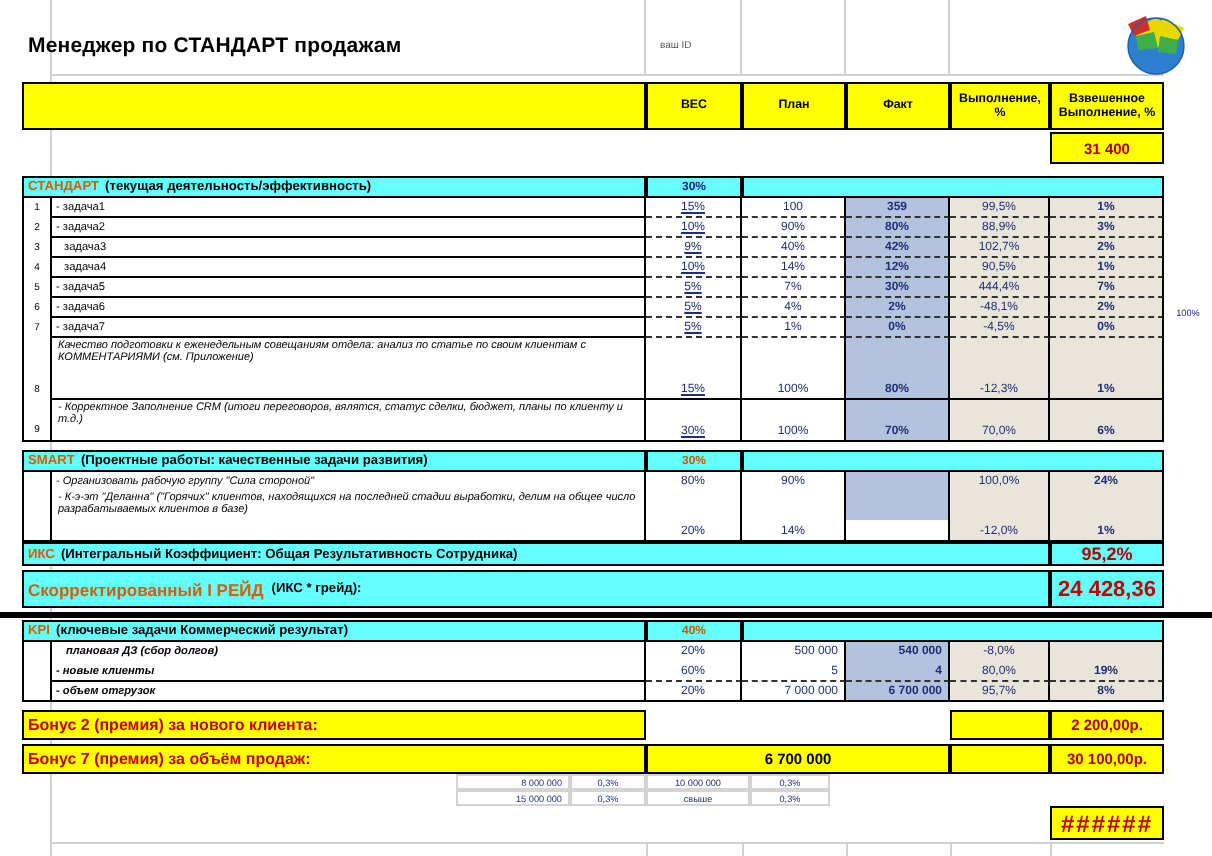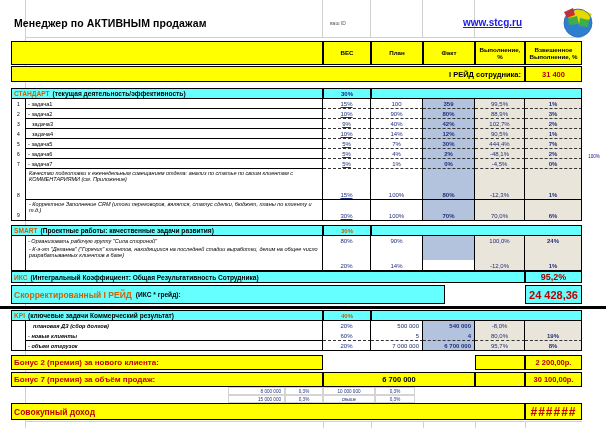--- a/index.html
+++ b/index.html
@@ -57,25 +57,24 @@
 
 <div class="sheet">
 
   <div class="cell glr" style="left:0;top:0;width:26px;height:428px;"></div>
   <div class="cell glr" style="left:26px;top:0;width:297px;height:38px;"></div>
   <div class="cell glr" style="left:323px;top:0;width:48px;height:38px;"></div>
   <div class="cell glr" style="left:371px;top:0;width:52px;height:38px;"></div>
   <div class="cell glr" style="left:423px;top:0;width:52px;height:38px;"></div>
   <div class="cell glb" style="left:26px;top:37px;width:556px;height:1px;"></div>
 
-  <div class="cell lft title" style="left:12px;top:12px;width:290px;height:22px;">Менеджер по АКТИВНЫМ продажам</div>
+  <div class="cell lft title" style="left:12px;top:12px;width:290px;height:22px;">Менеджер по СТАНДАРТ продажам</div>
 
   <div class="cell lft tiny" style="left:328px;top:17px;width:40px;height:12px;color:#555;">ваш ID</div>
 
-  <div class="cell ctr link" style="left:440px;top:12px;width:105px;height:20px;">www.stcg.ru</div>
 
   <svg class="globe" style="left:548px;top:6px;" width="56" height="32" viewBox="0 0 56 32">
     <circle cx="30" cy="17" r="14" fill="#2f7fd0"></circle>
     <path d="M18 8 L30 3 L42 9 L38 17 L24 18 Z" fill="#e8d800"></path>
     <path d="M16 6 L25 2 L27 9 L19 12 Z" fill="#cf2e2e"></path>
     <path d="M33 3 L44 8 L41 14 L32 11 Z" fill="#e8d800"></path>
     <path d="M20 12 L29 10 L31 18 L21 19 Z" fill="#3fae4a"></path>
     <path d="M32 12 L41 14 L40 21 L31 20 Z" fill="#3fae4a"></path>
     <path d="M20 20 L30 20 L31 28 L22 26 Z" fill="#2f7fd0"></path>
     <circle cx="30" cy="17" r="14" fill="none" stroke="#1b5fa8" stroke-width="0.7"></circle>
@@ -85,21 +84,20 @@
   <div class="cell yellow bk ctr hdr" style="left:323px;top:41px;width:48px;height:24px;">ВЕС</div>
   <div class="cell yellow bk ctr hdr" style="left:371px;top:41px;width:52px;height:24px;">План</div>
   <div class="cell yellow bk ctr hdr" style="left:423px;top:41px;width:52px;height:24px;">Факт</div>
   <div class="cell yellow bk ctr hdr" style="left:475px;top:41px;width:50px;height:24px;">
      <span class="wrapc" style="text-align:center;">Выполнение, %</span>
   </div>
   <div class="cell yellow bk ctr hdr" style="left:525px;top:41px;width:57px;height:24px;">
      <span class="wrapc" style="text-align:center;">Взвешенное Выполнение, %</span>
   </div>
 
-  <div class="cell yellow bk rgt b" style="left:11px;top:66px;width:514px;height:16px;font-size:7.5px;">I РЕЙД сотрудника:</div>
   <div class="cell yellow bk ctr redb" style="left:525px;top:66px;width:57px;height:16px;font-size:7.5px;">31 400</div>
 
   <div class="cell cyan bk lft" style="left:11px;top:88px;width:312px;height:11px;">
     <span class="sect sectlabel">СТАНДАРТ</span>
     <span class="sect" style="margin-left:3px;color:#000;">(текущая деятельность/эффективность)</span>
   </div>
   <div class="cell cyan bk ctr b" style="left:323px;top:88px;width:48px;height:11px;color:#1a1a8a;">30%</div>
   <div class="cell cyan bk" style="left:371px;top:88px;width:211px;height:11px;"></div>
 
   <div class="cell ctr tiny bkl bkr" style="left:11px;top:99px;width:15px;height:10px;">1</div>
@@ -206,21 +204,21 @@
   <div class="cell white bkr bkb" style="left:423px;top:260px;width:52px;height:11px;"></div>
   <div class="cell beige bkr bkb ctr navy" style="left:475px;top:246px;width:50px;height:25px;align-items:flex-end;padding-bottom:1px;">-12,0%</div>
   <div class="cell beige bkr bkb ctr b navy" style="left:525px;top:246px;width:57px;height:25px;align-items:flex-end;padding-bottom:1px;">1%</div>
 
   <div class="cell cyan bk lft" style="left:11px;top:271px;width:514px;height:12px;">
     <span class="sect sectlabel">ИКС</span>
     <span class="sect" style="margin-left:3px;color:#000;">(Интегральный Коэффициент: Общая Результативность Сотрудника)</span>
   </div>
   <div class="cell cyan bk ctr" style="left:525px;top:271px;width:57px;height:12px;font-size:9px;font-weight:bold;color:#b00000;">95,2%</div>
 
-  <div class="cell cyan bk lft" style="left:11px;top:285px;width:434px;height:19px;">
+  <div class="cell cyan bk lft" style="left:11px;top:285px;width:514px;height:19px;">
     <span class="mid sectlabel">Скорректированный I РЕЙД</span>
     <span class="sect" style="margin-left:4px;color:#000;">(ИКС * грейд):</span>
   </div>
   <div class="cell cyan bk ctr big red" style="left:525px;top:285px;width:57px;height:19px;font-size:11px;">24 428,36</div>
 
   <div class="cell" style="left:0;top:306px;width:606px;height:3px;background:#000;"></div>
 
   <div class="cell cyan bk lft" style="left:11px;top:310px;width:312px;height:11px;">
     <span class="sect sectlabel">KPI</span>
     <span class="sect" style="margin-left:3px;color:#000;">(ключевые задачи Коммерческий результат)</span>
@@ -274,23 +272,20 @@
   <div class="cell gl rgt vtiny navy" style="left:228px;top:387px;width:57px;height:8px;">8 000 000</div>
   <div class="cell gl ctr vtiny navy" style="left:285px;top:387px;width:38px;height:8px;">0,3%</div>
   <div class="cell gl ctr vtiny navy" style="left:323px;top:387px;width:52px;height:8px;">10 000 000</div>
   <div class="cell gl ctr vtiny navy" style="left:375px;top:387px;width:40px;height:8px;">0,3%</div>
 
   <div class="cell gl rgt vtiny navy" style="left:228px;top:395px;width:57px;height:8px;">15 000 000</div>
   <div class="cell gl ctr vtiny navy" style="left:285px;top:395px;width:38px;height:8px;">0,3%</div>
   <div class="cell gl ctr vtiny navy" style="left:323px;top:395px;width:52px;height:8px;">свыше</div>
   <div class="cell gl ctr vtiny navy" style="left:375px;top:395px;width:40px;height:8px;">0,3%</div>
 
-  <div class="cell yellow bk lft" style="left:11px;top:403px;width:514px;height:17px;">
-    <span class="mid red" style="font-size:8.5px;">Совокупный доход</span>
-  </div>
   <div class="cell yellow bk ctr hash" style="left:525px;top:403px;width:57px;height:17px;">######</div>
 
   <div class="cell glb" style="left:26px;top:421px;width:556px;height:1px;"></div>
   <div class="cell glr" style="left:323px;top:421px;width:1px;height:7px;"></div>
   <div class="cell glr" style="left:371px;top:421px;width:1px;height:7px;"></div>
   <div class="cell glr" style="left:423px;top:421px;width:1px;height:7px;"></div>
   <div class="cell glr" style="left:475px;top:421px;width:1px;height:7px;"></div>
   <div class="cell glr" style="left:525px;top:421px;width:1px;height:7px;"></div>
 
 </div>

